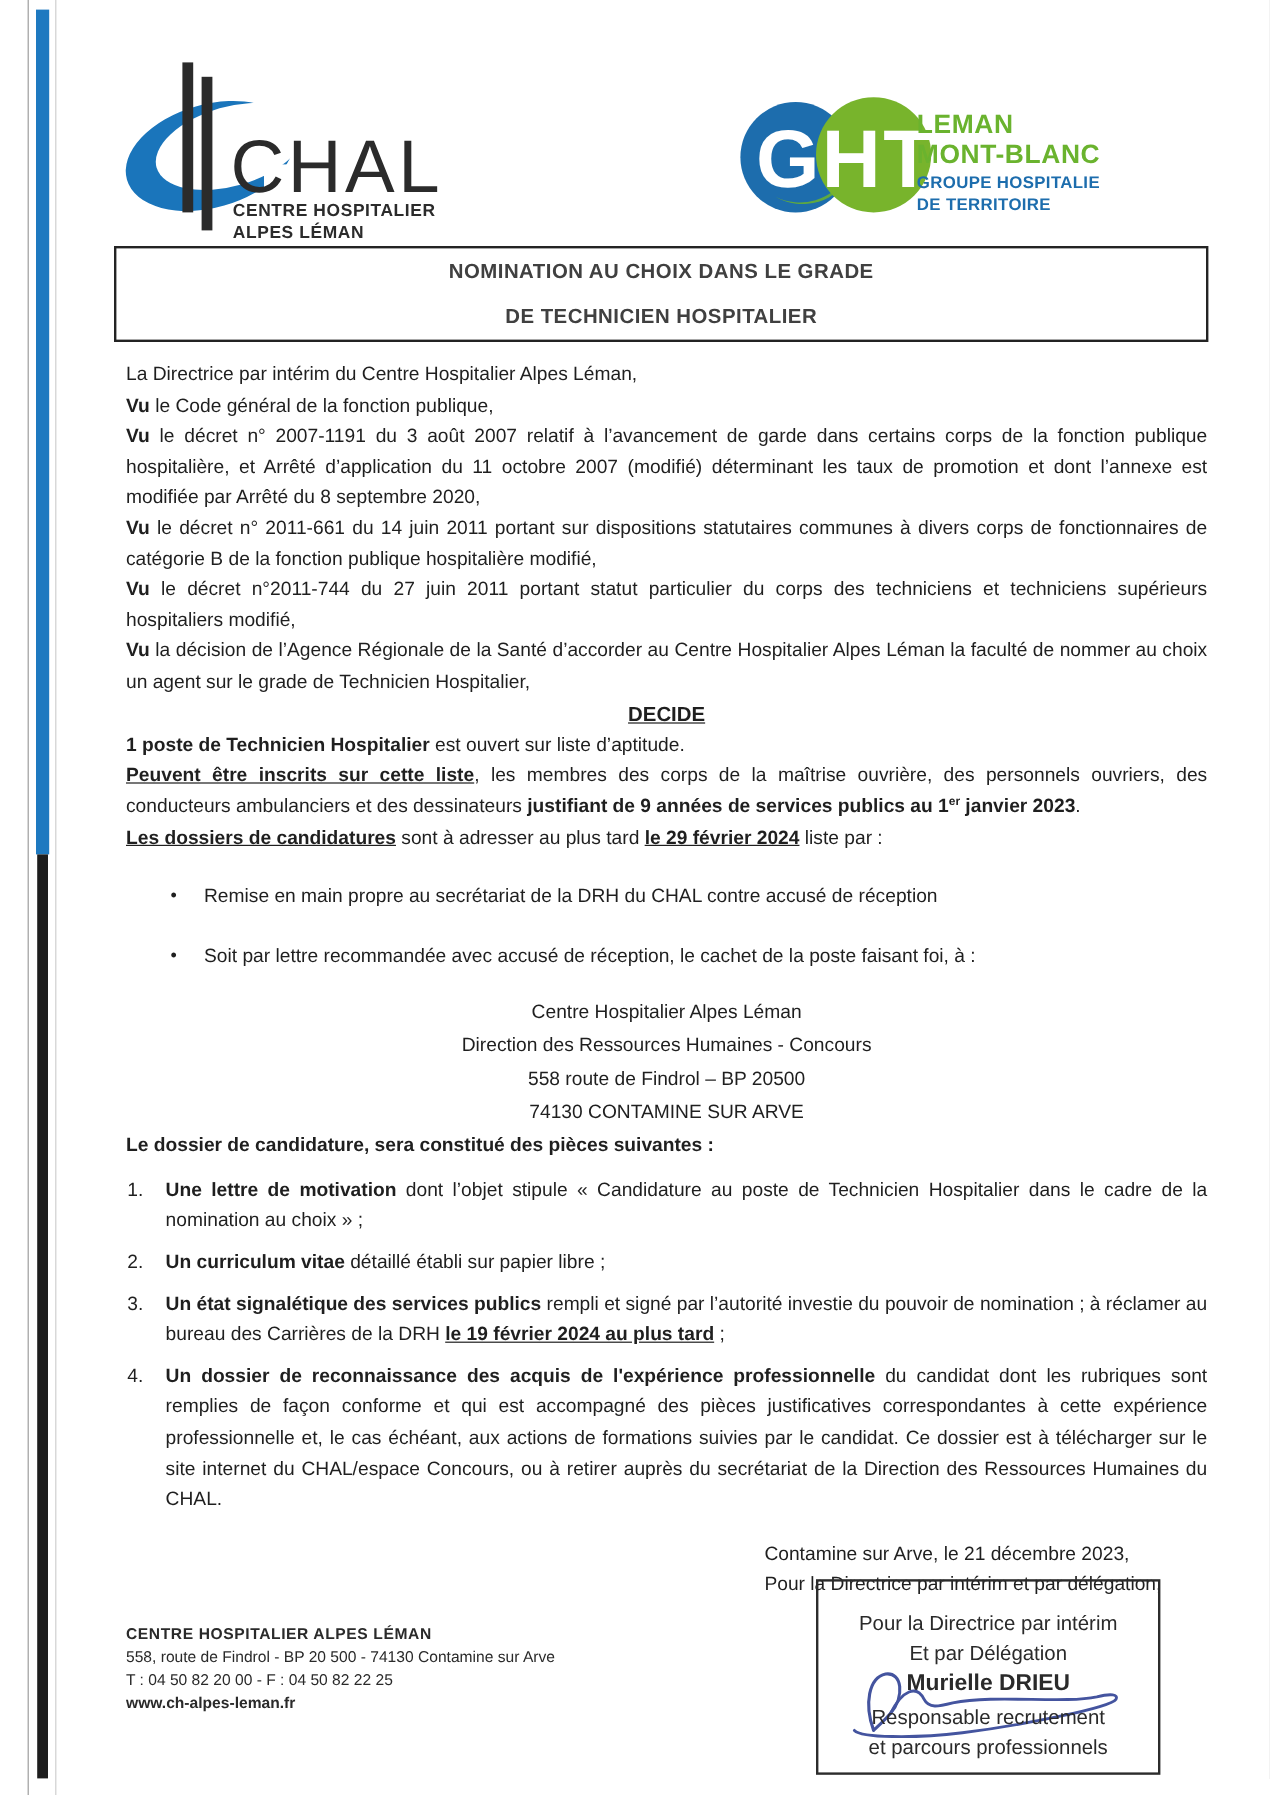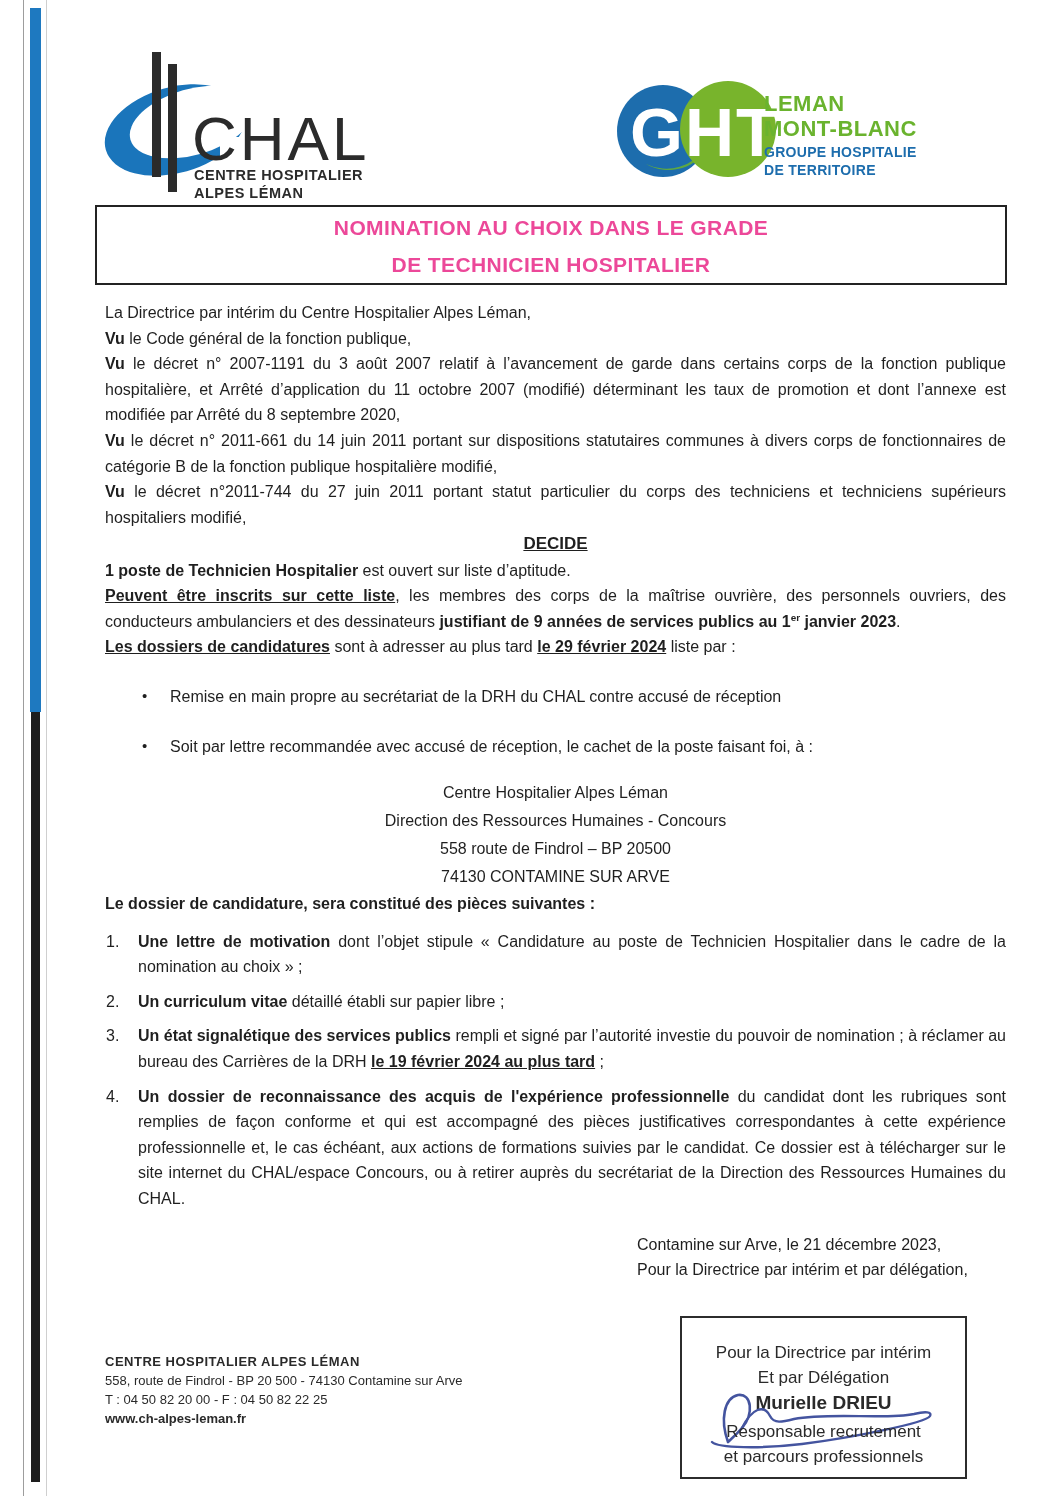--- a/index.html
+++ b/index.html
@@ -18,22 +18,22 @@
 
   
   .chal-logo { position:absolute; left:100px; top:42px; }
   .ght-logo  { position:absolute; left:616px; top:76px; }
   svg text { font-family:"Liberation Sans", sans-serif; }
 
   
   .title-box {
     position:absolute; left:95px; top:205px; width:912px; height:80px;
     border:2px solid #232323; background:#fff;
-    display:flex; flex-direction:column; justify-content:flex-end; align-items:center;
-    font-weight:bold; font-size:21px; letter-spacing:.4px; line-height:37px; color:#ec4899;
+    display:flex; flex-direction:column; justify-content:center; align-items:center;
+    font-weight:bold; font-size:17px; letter-spacing:.4px; line-height:37px; color:#404040;
   }
 
   
   .content { position:absolute; left:105px; top:300px; width:901px; }
   .content p { margin:0; }
   .intro { margin-top:7px; }
   .vu-block { }
   .just { text-align:justify; }
   .b { font-weight:bold; }
   .u { text-decoration:underline; }
@@ -122,20 +122,21 @@
 
   <div class="content">
 
     <p class="intro">La Directrice par intérim du Centre Hospitalier Alpes Léman,</p>
 
     <div class="vu-block">
       <p class="just"><span class="b">Vu</span><span> le Code général de la fonction publique,</span></p>
       <p class="just"><span class="b">Vu</span><span> le décret n° 2007-1191 du 3 août 2007 relatif à l’avancement de garde dans certains corps de la fonction publique hospitalière, et Arrêté d’application du 11 octobre 2007 (modifié) déterminant les taux de promotion et dont l’annexe est modifiée par Arrêté du 8 septembre 2020,</span></p>
       <p class="just"><span class="b">Vu</span><span> le décret n° 2011-661 du 14 juin 2011 portant sur dispositions statutaires communes à divers corps de fonctionnaires de catégorie B de la fonction publique hospitalière modifié,</span></p>
       <p class="just"><span class="b">Vu</span><span> le décret n°2011-744 du 27 juin 2011 portant statut particulier du corps des techniciens et techniciens supérieurs hospitaliers modifié,</span></p>
+      <p class="just"><span class="b">Vu</span><span> la décision de l’Agence Régionale de la Santé d’accorder au Centre Hospitalier Alpes Léman la faculté de nommer au choix un agent sur le grade de Technicien Hospitalier,</span></p>
     </div>
 
     <p class="decide"><span>DECIDE</span></p>
 
     <p class="poste just"><span class="b">1 poste de Technicien Hospitalier</span><span> est ouvert sur liste d’aptitude.</span></p>
 
     <p class="peuvent just"><span class="b u">Peuvent être inscrits sur cette liste</span><span>, les membres des corps de la maîtrise ouvrière, des personnels ouvriers, des conducteurs ambulanciers et des dessinateurs </span><span class="b">justifiant de 9 années de services publics au 1</span><sup class="b">er</sup><span class="b"> janvier 2023</span><span>.</span></p>
 
     <p class="dossiers"><span class="b u">Les dossiers de candidatures</span><span> sont à adresser au plus tard </span><span class="b u">le 29 février 2024</span><span> liste par :</span></p>
 

